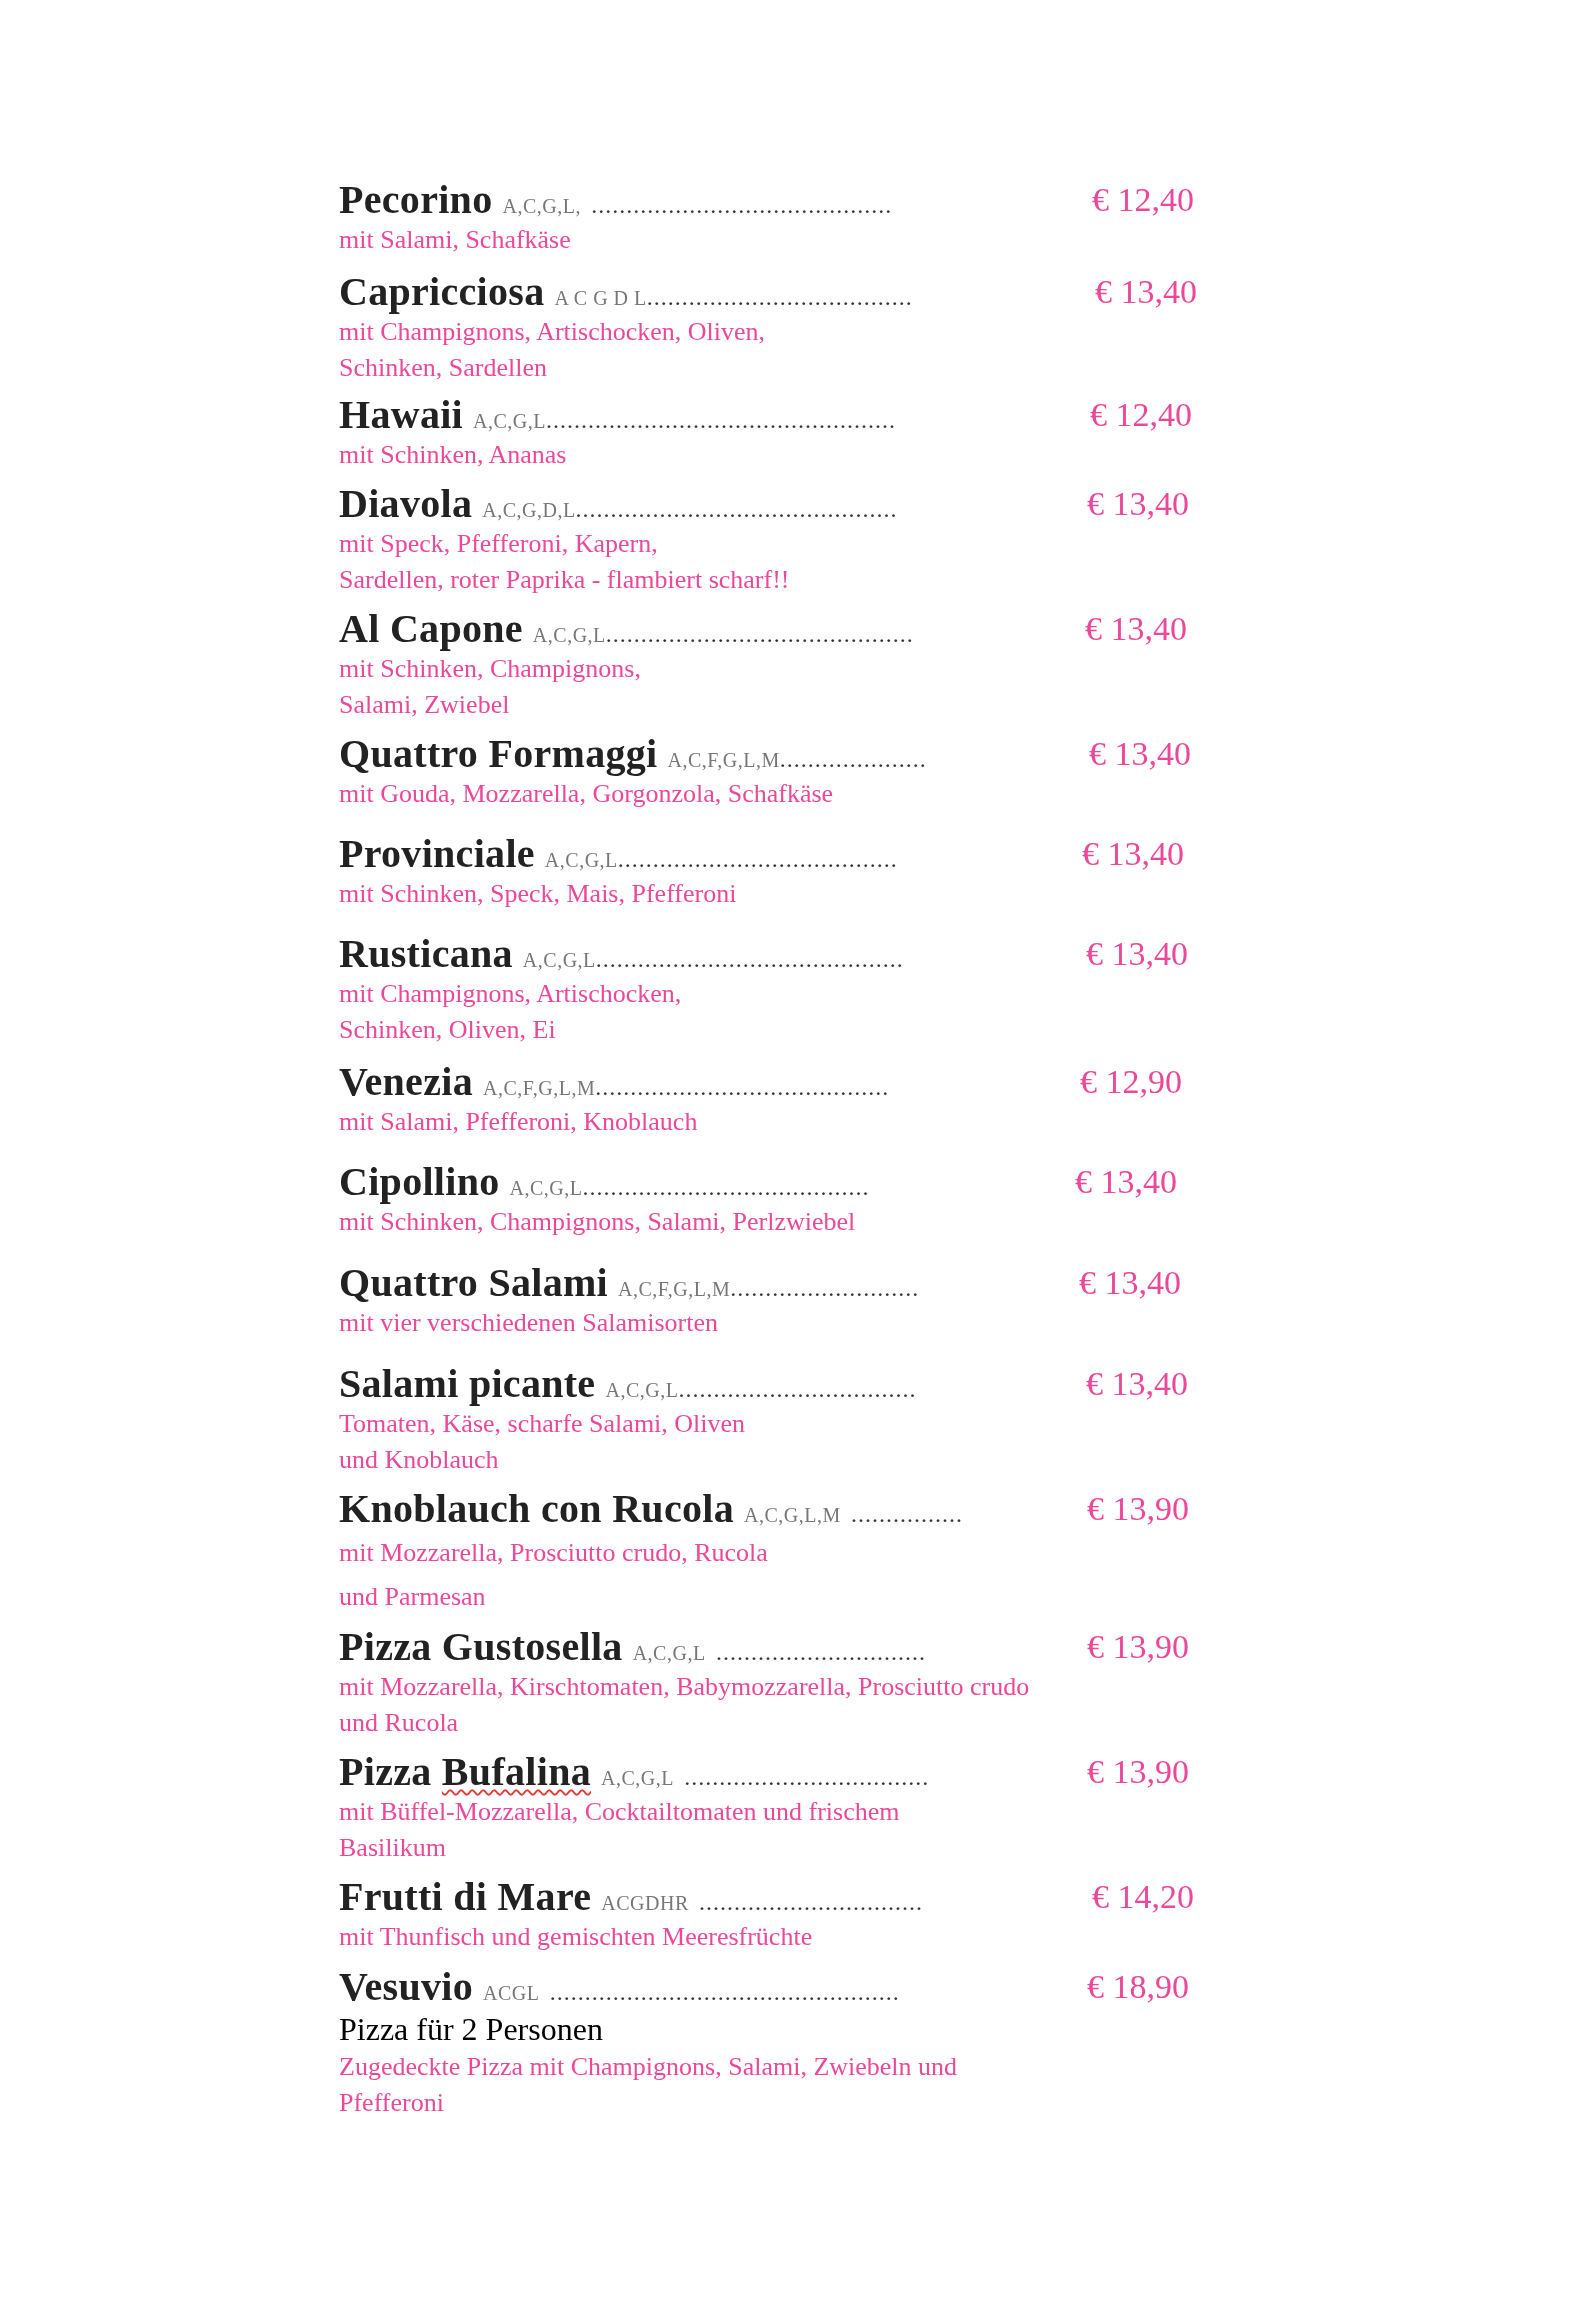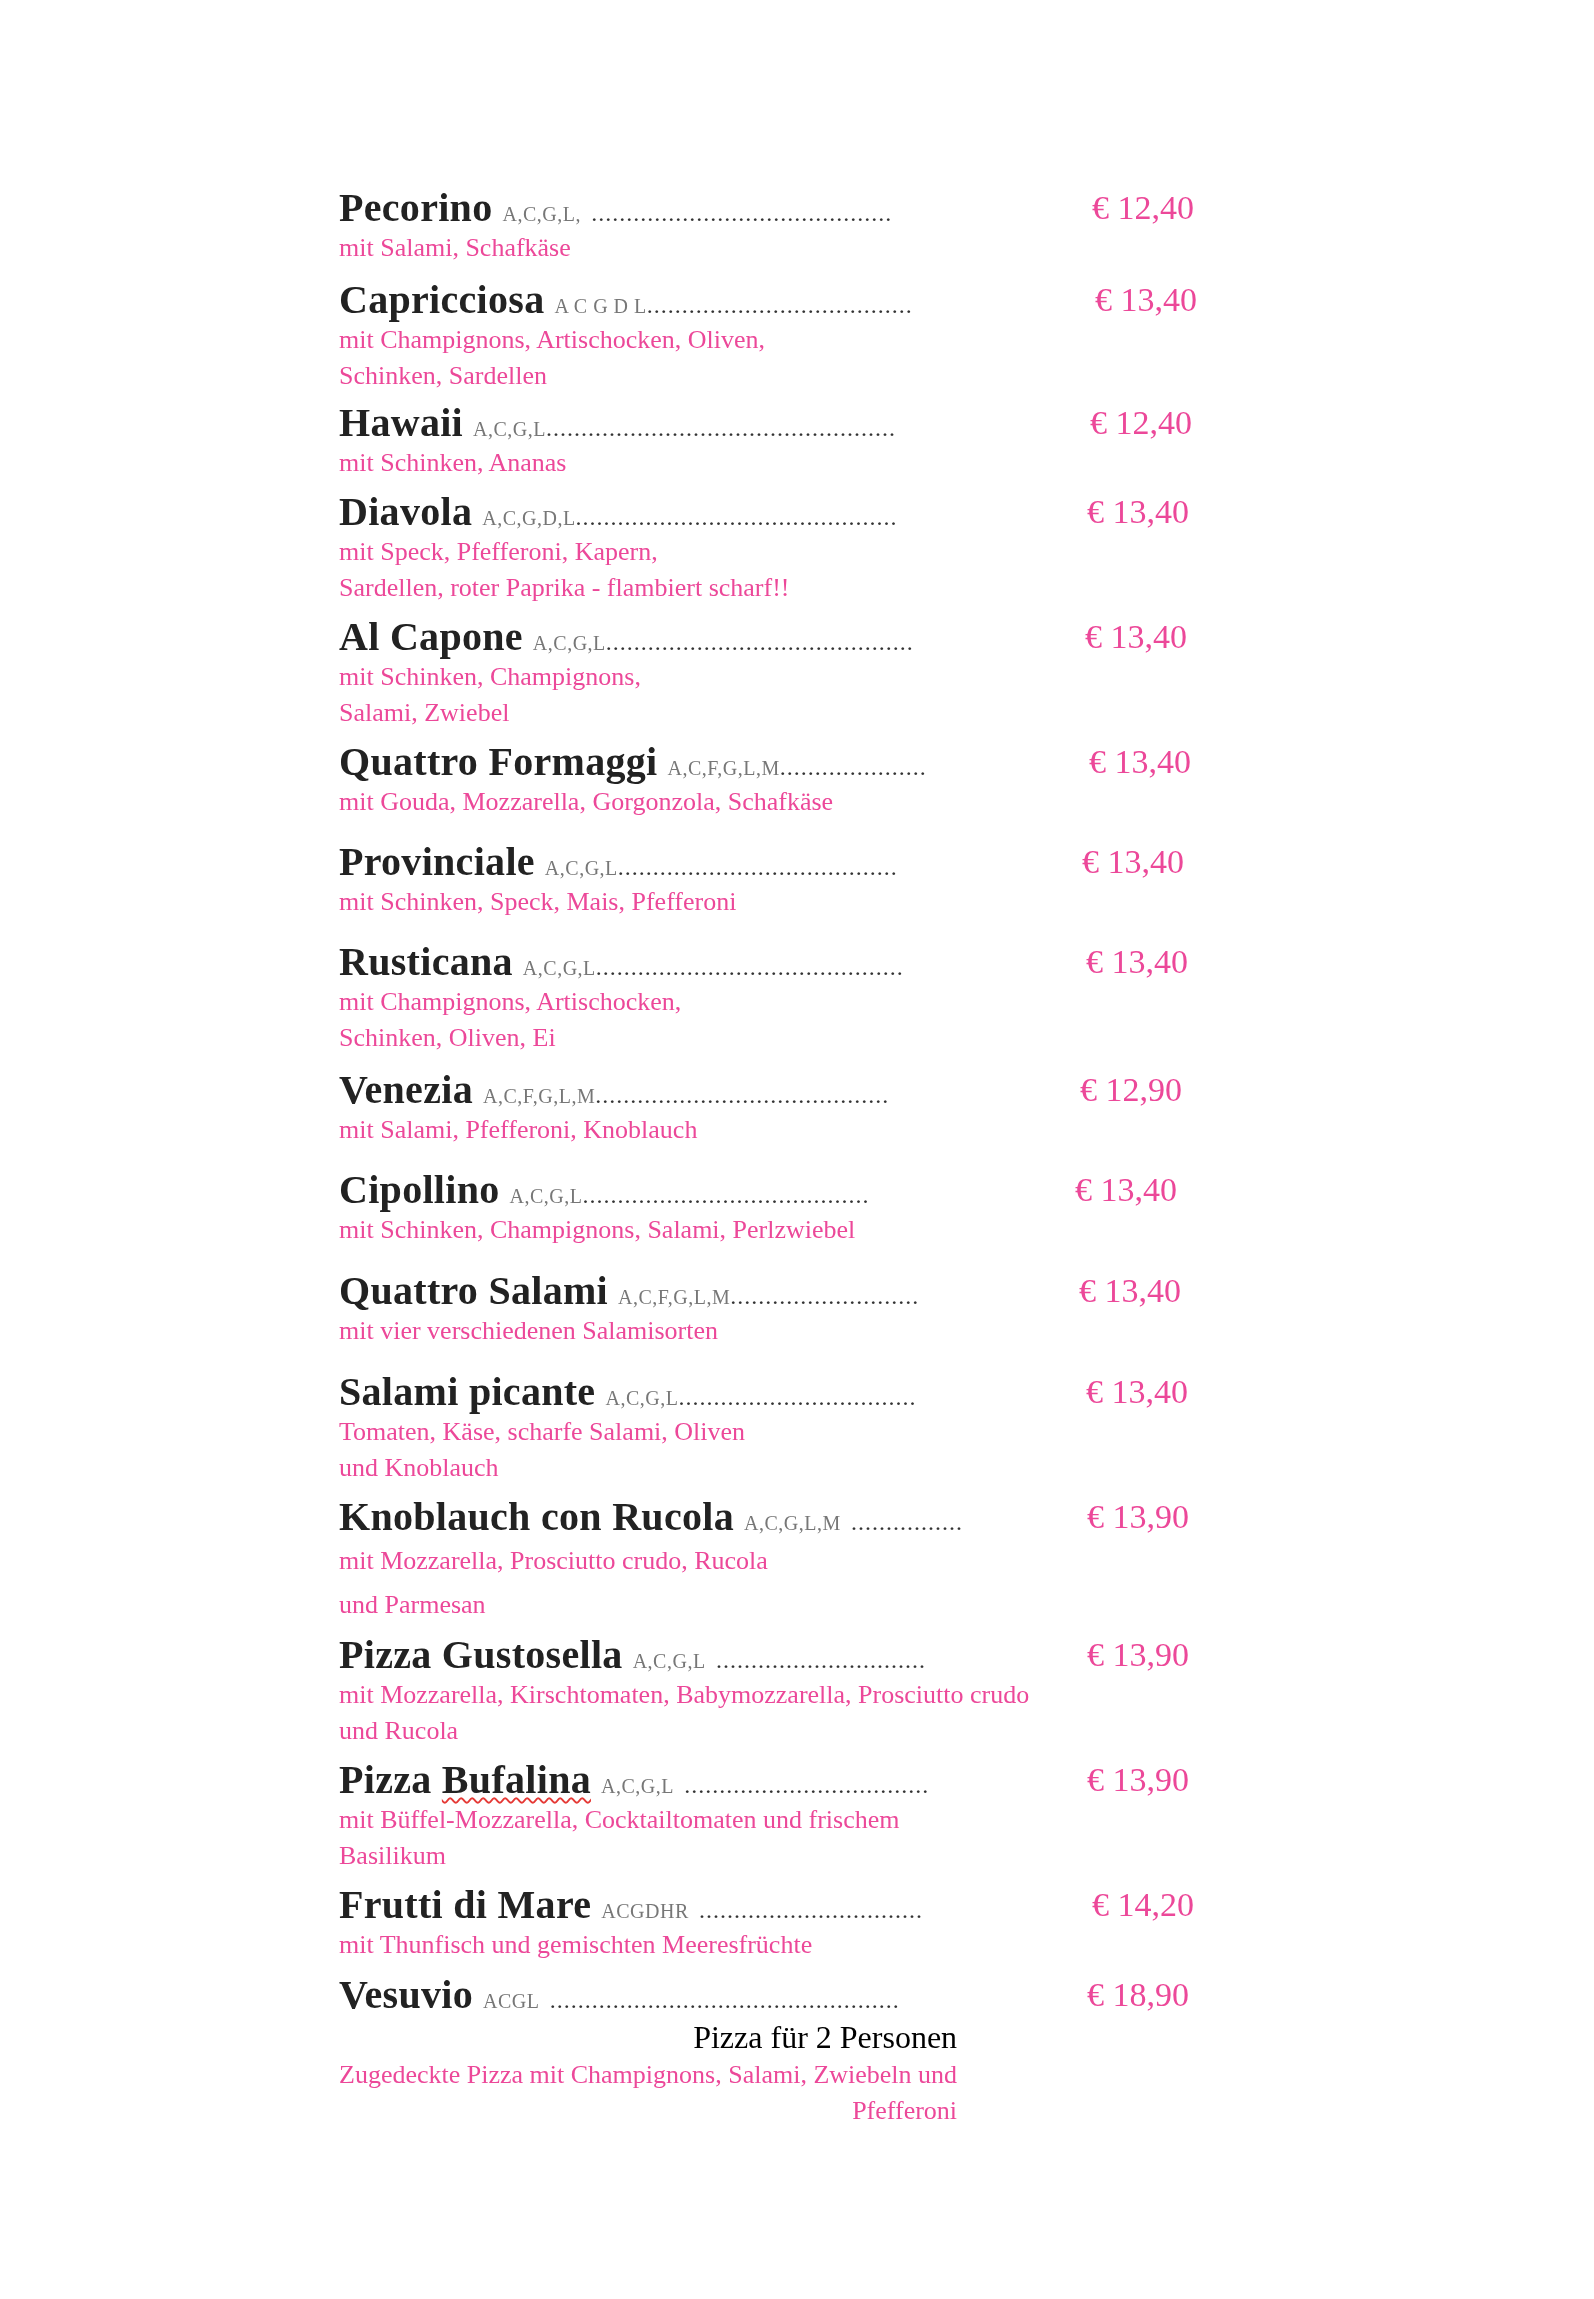--- a/index.html
+++ b/index.html
@@ -1,17 +1,17 @@
 <!DOCTYPE html>
 <html><head>
 <meta charset="utf-8">
 <style>
   html, body { margin: 0; padding: 0; background: #ffffff; }
   body { width: 1594px; height: 2299px; position: relative; overflow: hidden; }
-  .page { position: absolute; left: 0; top: 16px; width: 1594px; height: 2009px; background: #fff; }
+  .page { position: absolute; left: 0; top: 8px; width: 1594px; height: 2009px; background: #fff; }
   .item { position: absolute; left: 339px; }
   .title-row { position: relative; height: 44px; white-space: nowrap; }
   .name {
     position: absolute; left: 0; top: 0;
     font-family: "Liberation Serif", "DejaVu Serif", serif;
     font-weight: bold; font-size: 40px; line-height: 44px; color: #222;
     letter-spacing: 0.3px;
   }
   .allergens {
     font-family: "Liberation Serif", "DejaVu Serif", serif;
@@ -171,21 +171,21 @@
   </div>
 
   <div class="item" style="top:1867px;">
     <div class="title-row">
       <div class="name"><span>Frutti di Mare</span><span class="allergens">ACGDHR</span> <span class="dots">................................</span></div>
       <div class="price" style="left:753px;">€ 14,20</div>
     </div>
     <div class="desc">mit Thunfisch und gemischten Meeresfrüchte</div>
   </div>
 
-  <div class="item" style="top:1957px;text-align:right;">
+  <div class="item" style="top:1957px;">
     <div class="title-row">
       <div class="name"><span>Vesuvio</span><span class="allergens">ACGL</span> <span class="dots">..................................................</span></div>
       <div class="price" style="left:748px;">€ 18,90</div>
     </div>
     <div class="sub">Pizza für 2 Personen</div>
     <div class="desc">Zugedeckte Pizza mit Champignons, Salami, Zwiebeln und</div>
     <div class="desc">Pfefferoni</div>
   </div>
 
 </div>

